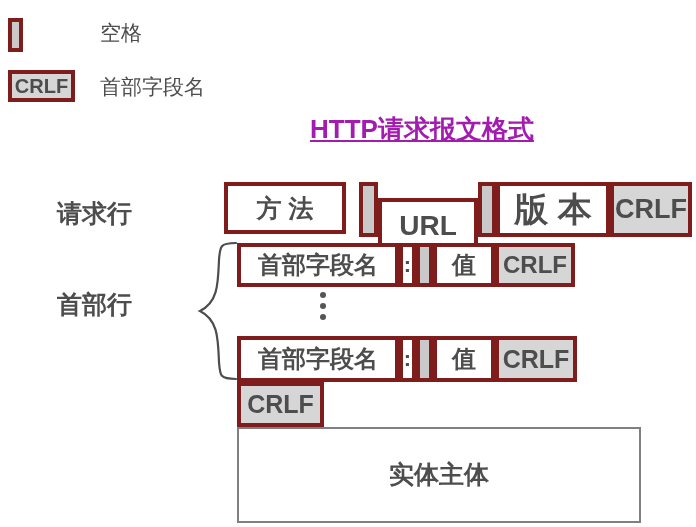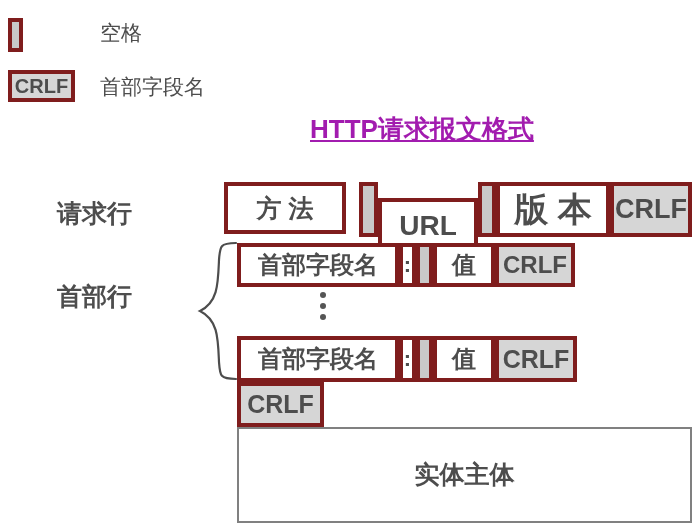--- a/index.html
+++ b/index.html
@@ -98,21 +98,21 @@
     top: 240px;
     width: 44px;
     height: 142px;
   }
 
   
   #entity-body {
     position: absolute;
     left: 237px;
     top: 427px;
-    width: 455px;
+    width: 404px;
     height: 96px;
     box-sizing: border-box;
     border: 2px solid #808080;
     background: #ffffff;
     display: flex;
     flex-direction: column;
     align-items: center;
     justify-content: center;
     line-height: 1.18;
   }
@@ -129,21 +129,21 @@
 
   <div class="box spacer" style="left:8px; top:18px; width:15px; height:34px;"></div>
   <div class="legend-label" style="left:100px; top:19px;">空格</div>
 
   <div class="box gray" style="left:8px; top:70px; width:67px; height:32px; font-size:20px;">CRLF</div>
   <div class="legend-label" style="left:100px; top:73px;">首部字段名</div>
 
   <div id="title">HTTP请求报文格式</div>
 
   <div class="side-label" style="left:57px; top:197px;">请求行</div>
-  <div class="side-label" style="left:57px; top:280px;">首部行</div>
+  <div class="side-label" style="left:57px; top:288px;">首部行</div>
 
   <svg id="brace" viewBox="0 0 44 142" preserveAspectRatio="none">
     <path d="M 42 3 C 26 3, 26 6, 25 20 C 24 44, 24 62, 6 71 C 24 80, 24 98, 25 122 C 26 136, 26 139, 42 139" fill="none" stroke="#4d4d4d" stroke-width="2.2" stroke-linecap="round"></path>
   </svg>
 
   <div class="box" style="left:224px; top:182px; width:122px; height:52px; font-size:25px;">方  法</div>
   <div class="box spacer" style="left:359px; top:182px; width:19px; height:55px;"></div>
   <div class="box" style="left:378px; top:182px; width:100px; height:55px; font-size:28px;margin-top:16px;">URL</div>
   <div class="box spacer" style="left:478px; top:182px; width:18px; height:55px;"></div>
   <div class="box" style="left:496px; top:182px; width:114px; height:55px; font-size:34px;">版  本</div>

